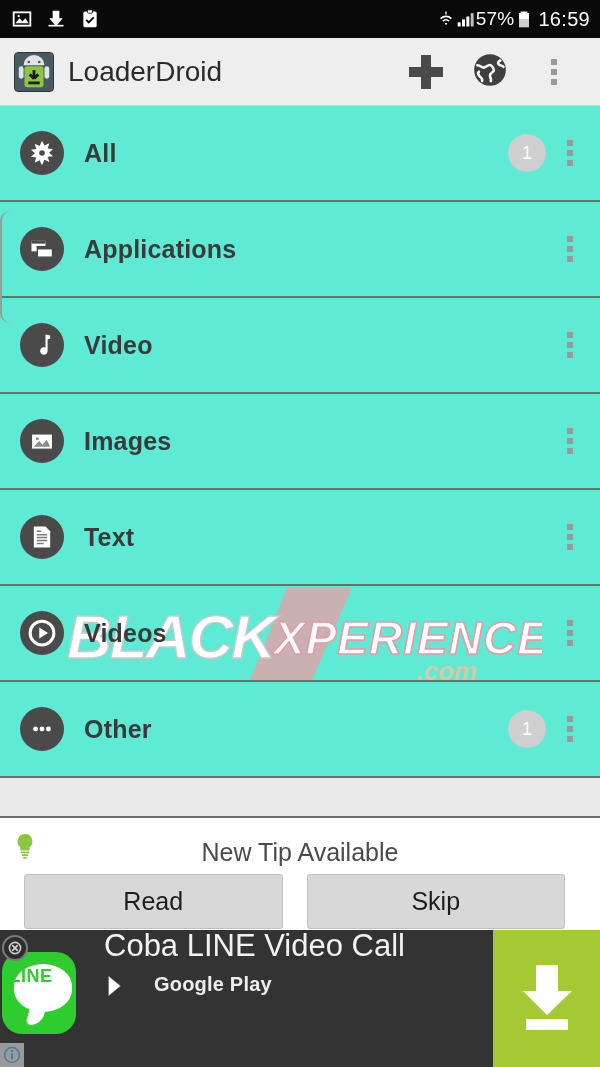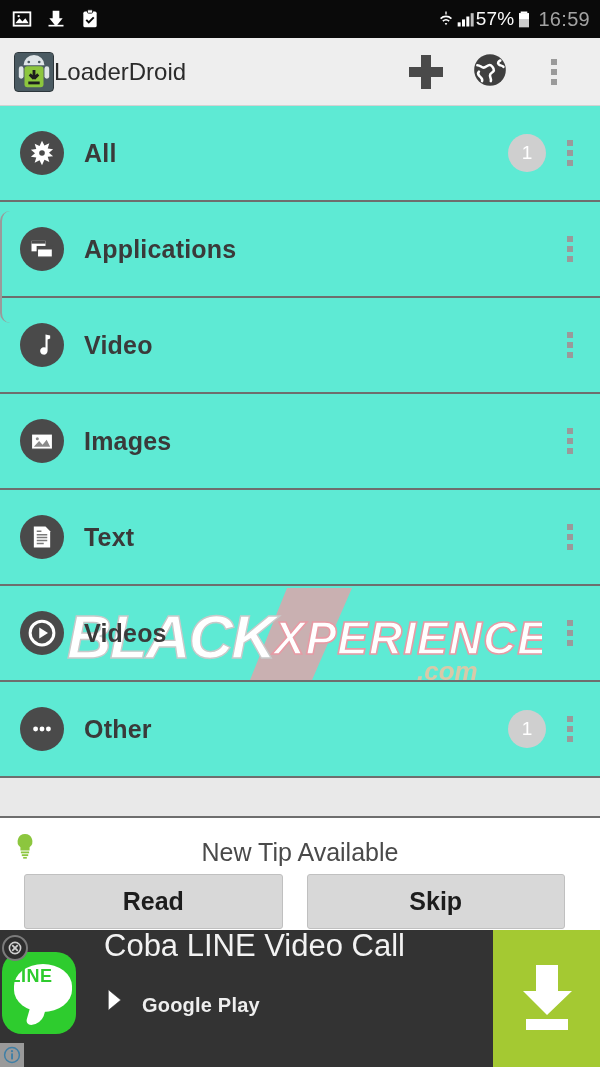--- a/index.html
+++ b/index.html
@@ -14,36 +14,36 @@
   
   .statusbar {
     height:38px; background:#0a0a0a; color:#ffffff;
     display:flex; align-items:center; padding:0 10px 0 12px;
     position:relative;
   }
   .sb-left { display:flex; align-items:center; gap:14px; }
   .sb-right { margin-left:auto; display:flex; align-items:center; gap:0; }
   .sb-icon { width:20px; height:20px; display:block; }
   .sb-battpct { font-size:19px; letter-spacing:0.2px; color:#fafafa; }
-  .sb-time { font-size:20px; color:#a3a3a3; letter-spacing:0.3px; margin-left:4px; }
+  .sb-time { font-size:20px; color:#ffffff; letter-spacing:0.3px; margin-left:4px; }
 
   
   .appbar {
     height:68px; background:#eeeeee;
     display:flex; align-items:center; padding:0 14px 0 14px;
     border-bottom:1px solid #d2d2d2;
     position:relative;
   }
   .app-logo {
     width:40px; height:40px; border-radius:4px; flex:0 0 auto;
     background:linear-gradient(#5c6b73,#3c474d);
     border:1px solid #2d363b; position:relative; overflow:hidden;
   }
   .app-title {
-    font-size:24px; color:#2b2b2b; font-weight:400;
+    font-size:28px; color:#2b2b2b; margin-left:14px; font-weight:400;
     white-space:nowrap;
   }
   .appbar-actions { margin-left:auto; display:flex; align-items:center; gap:0px; }
   .act { width:64px; height:68px; display:flex; align-items:center; justify-content:center; }
   .plus-icon { position:relative; width:34px; height:34px; }
   .plus-icon:before, .plus-icon:after {
     content:""; position:absolute; background:#4a4a4a;
   }
   .plus-icon:before { left:0; top:12px; width:34px; height:10px; }
   .plus-icon:after  { top:0; left:12px; height:34px; width:10px; }
@@ -93,21 +93,21 @@
   }
 
   
   .tipbar { background:#ffffff; padding:6px 0 0 0; }
   .tip-head { display:flex; align-items:center; height:44px; position:relative; }
   .bulb { margin-left:14px; width:22px; height:26px; }
   .tip-text {
     position:absolute; left:0; right:0; text-align:center;
     font-size:25px; color:#4a4a4a;margin-top:12px;
   }
-  .tip-buttons { display:flex; gap:24px; padding:6px 35px 10px 24px;font-weight:bold; }
+  .tip-buttons { display:flex; gap:24px; padding:6px 35px 10px 24px; }
   .tip-btn {
     flex:1 1 0; height:55px; background:#d8d8d8; border:1px solid #c0c0c0;
     border-radius:3px; font-size:25px; color:#1d1d1d;
     display:flex; align-items:center; justify-content:center;
     font-family:"Liberation Sans", sans-serif;
   }
 
   
   .ad {
     position:absolute; left:0; bottom:0; width:600px; height:137px;
@@ -139,21 +139,21 @@
   }
   .ad-info {
     position:absolute; left:0px; bottom:0px; width:24px; height:24px;
     background:#9a9a9a; display:flex; align-items:center; justify-content:center;
   }
   .ad-body { flex:1 1 auto; padding:4px 8px 0 4px; position:relative; }
   .ad-title {
     font-size:31px; color:#f2f2f2; white-space:nowrap; line-height:1.05;
     font-weight:400; margin-top:-4px;
   }
-  .ad-store { display:flex; align-items:flex-end; gap:12px; margin-top:24px; }
+  .ad-store { display:flex; align-items:flex-start; gap:24px; margin-top:10px; }
   .ad-store-label { font-size:20px; color:#eeeeee; font-weight:bold; letter-spacing:0.2px; }
   .ad-cta {
     width:107px; flex:0 0 auto; background:#a4c932;
     display:flex; align-items:center; justify-content:center;
   }
 
   
   .watermark {
     position:absolute; left:62px; top:588px; width:480px; height:96px;
     z-index:2; pointer-events:none;

